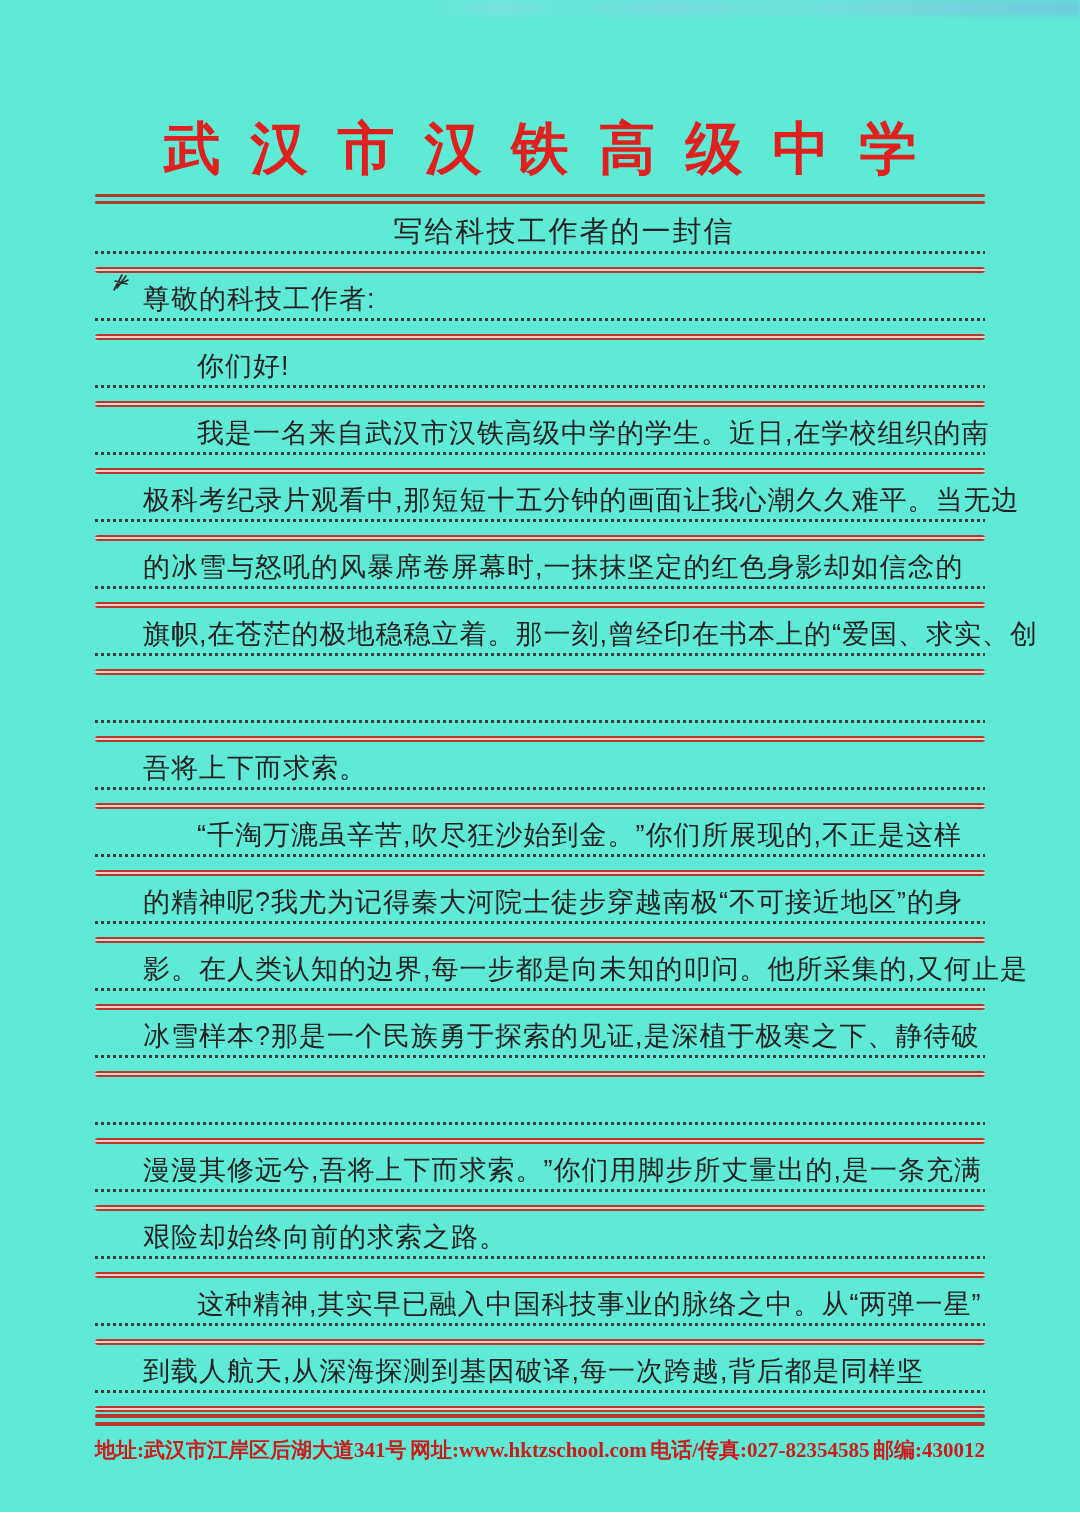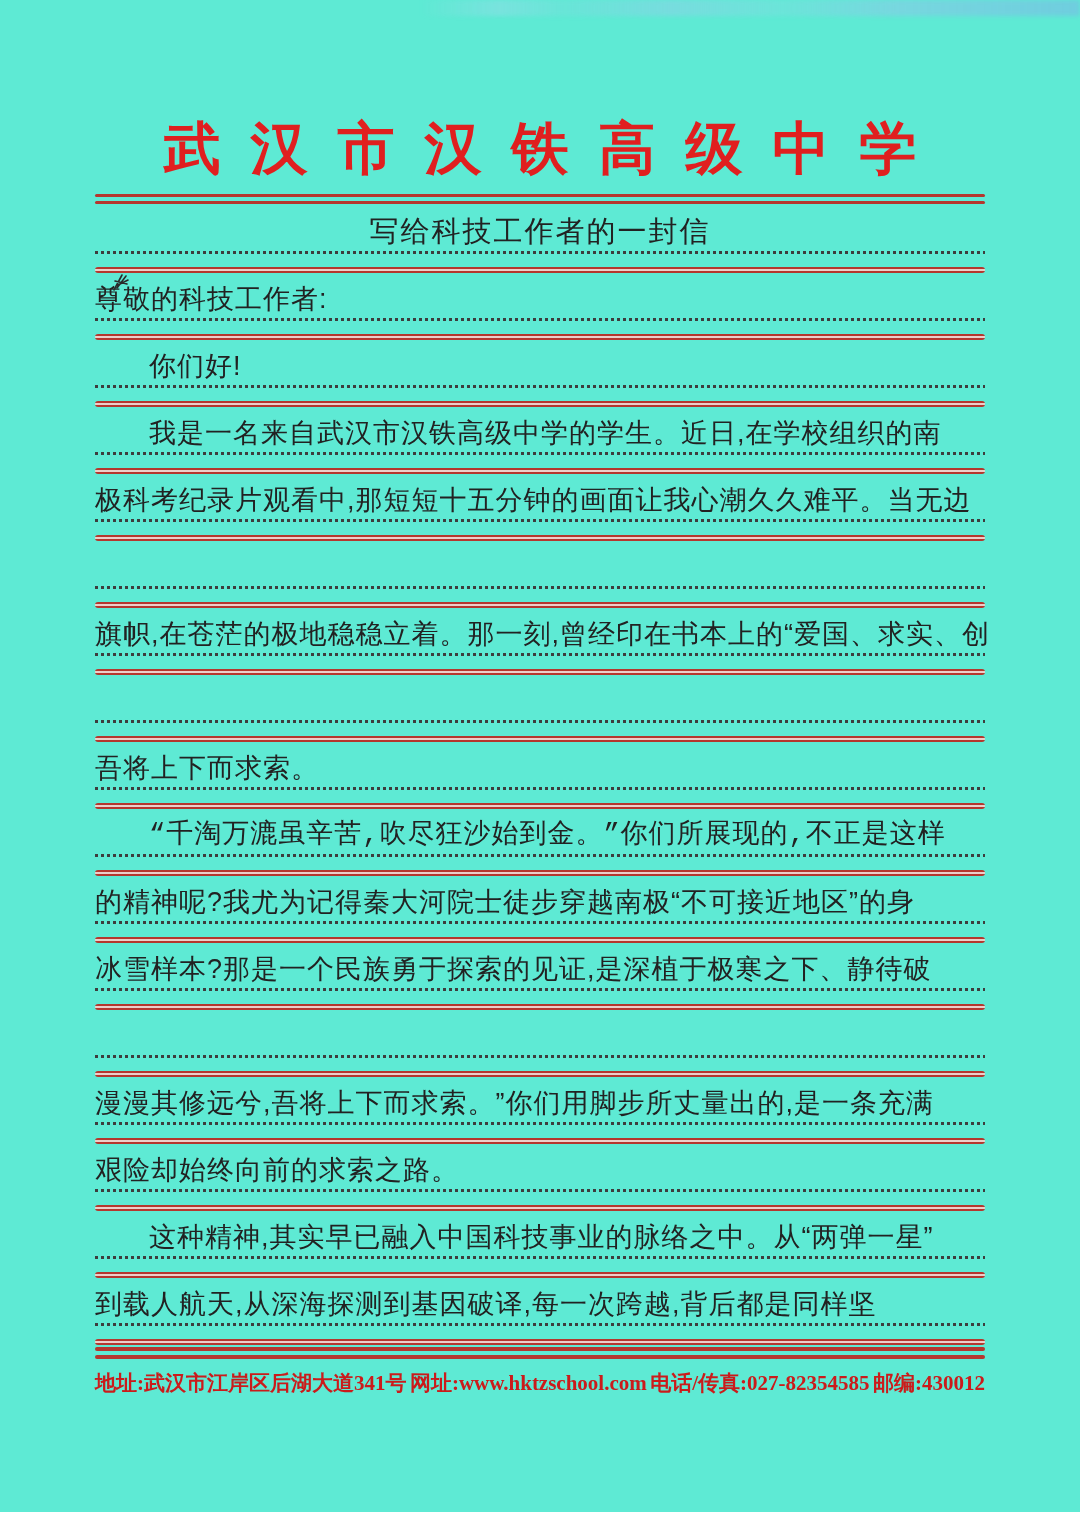--- a/index.html
+++ b/index.html
@@ -47,20 +47,21 @@
     display:flex;flex-direction:column;justify-content:flex-end;
     position:relative;
   }
   .row-text{
     font-size:27px;
     line-height:1.25;
     letter-spacing:1px;
     white-space:nowrap;
     margin-bottom:1px;
     color:#222;
+    margin-left:48px;
   }
   .title-text{
     text-align:center;
     font-size:29px;
     letter-spacing:2px;
   }
   .dotted{
     height:3px;
     background-image:repeating-linear-gradient(90deg,#3d3d3d 0 3px,rgba(0,0,0,0) 3px 6px);
   }
@@ -135,20 +136,21 @@
   </div>
 
   <div class="row">
     <div class="row-text">极科考纪录片观看中,那短短十五分钟的画面让我心潮久久难平。当无边</div>
     <div class="dotted"></div>
     <div class="gap"></div>
     <div class="redline"></div>
   </div>
 
   <div class="row">
+    <div class="row-text">的冰雪与怒吼的风暴席卷屏幕时,一抹抹坚定的红色身影却如信念的</div>
     <div class="dotted"></div>
     <div class="gap"></div>
     <div class="redline"></div>
   </div>
 
   <div class="row">
     <div class="row-text">旗帜,在苍茫的极地稳稳立着。那一刻,曾经印在书本上的“爱国、求实、创</div>
     <div class="dotted"></div>
     <div class="gap"></div>
     <div class="redline"></div>
@@ -161,33 +163,39 @@
   </div>
 
   <div class="row">
     <div class="row-text">吾将上下而求索。</div>
     <div class="dotted"></div>
     <div class="gap"></div>
     <div class="redline"></div>
   </div>
 
   <div class="row">
-    <div class="row-text" style="text-indent: 2em; font-family: Liberation Mono, monospace;">“千淘万漉虽辛苦,吹尽狂沙始到金。”你们所展现的,不正是这样</div>
+    <div class="row-text" style="text-indent: 2em;">“千淘万漉虽辛苦,吹尽狂沙始到金。”你们所展现的,不正是这样</div>
     <div class="dotted"></div>
     <div class="gap"></div>
     <div class="redline"></div>
   </div>
 
   <div class="row">
     <div class="row-text">的精神呢?我尤为记得秦大河院士徒步穿越南极“不可接近地区”的身</div>
     <div class="dotted"></div>
     <div class="gap"></div>
     <div class="redline"></div>
   </div>
 
+  <div class="row">
+    <div class="row-text">影。在人类认知的边界,每一步都是向未知的叩问。他所采集的,又何止是</div>
+    <div class="dotted"></div>
+    <div class="gap"></div>
+    <div class="redline"></div>
+  </div>
 
   <div class="row">
     <div class="row-text">冰雪样本?那是一个民族勇于探索的见证,是深植于极寒之下、静待破</div>
     <div class="dotted"></div>
     <div class="gap"></div>
     <div class="redline"></div>
   </div>
 
   <div class="row">
     <div class="dotted"></div>

